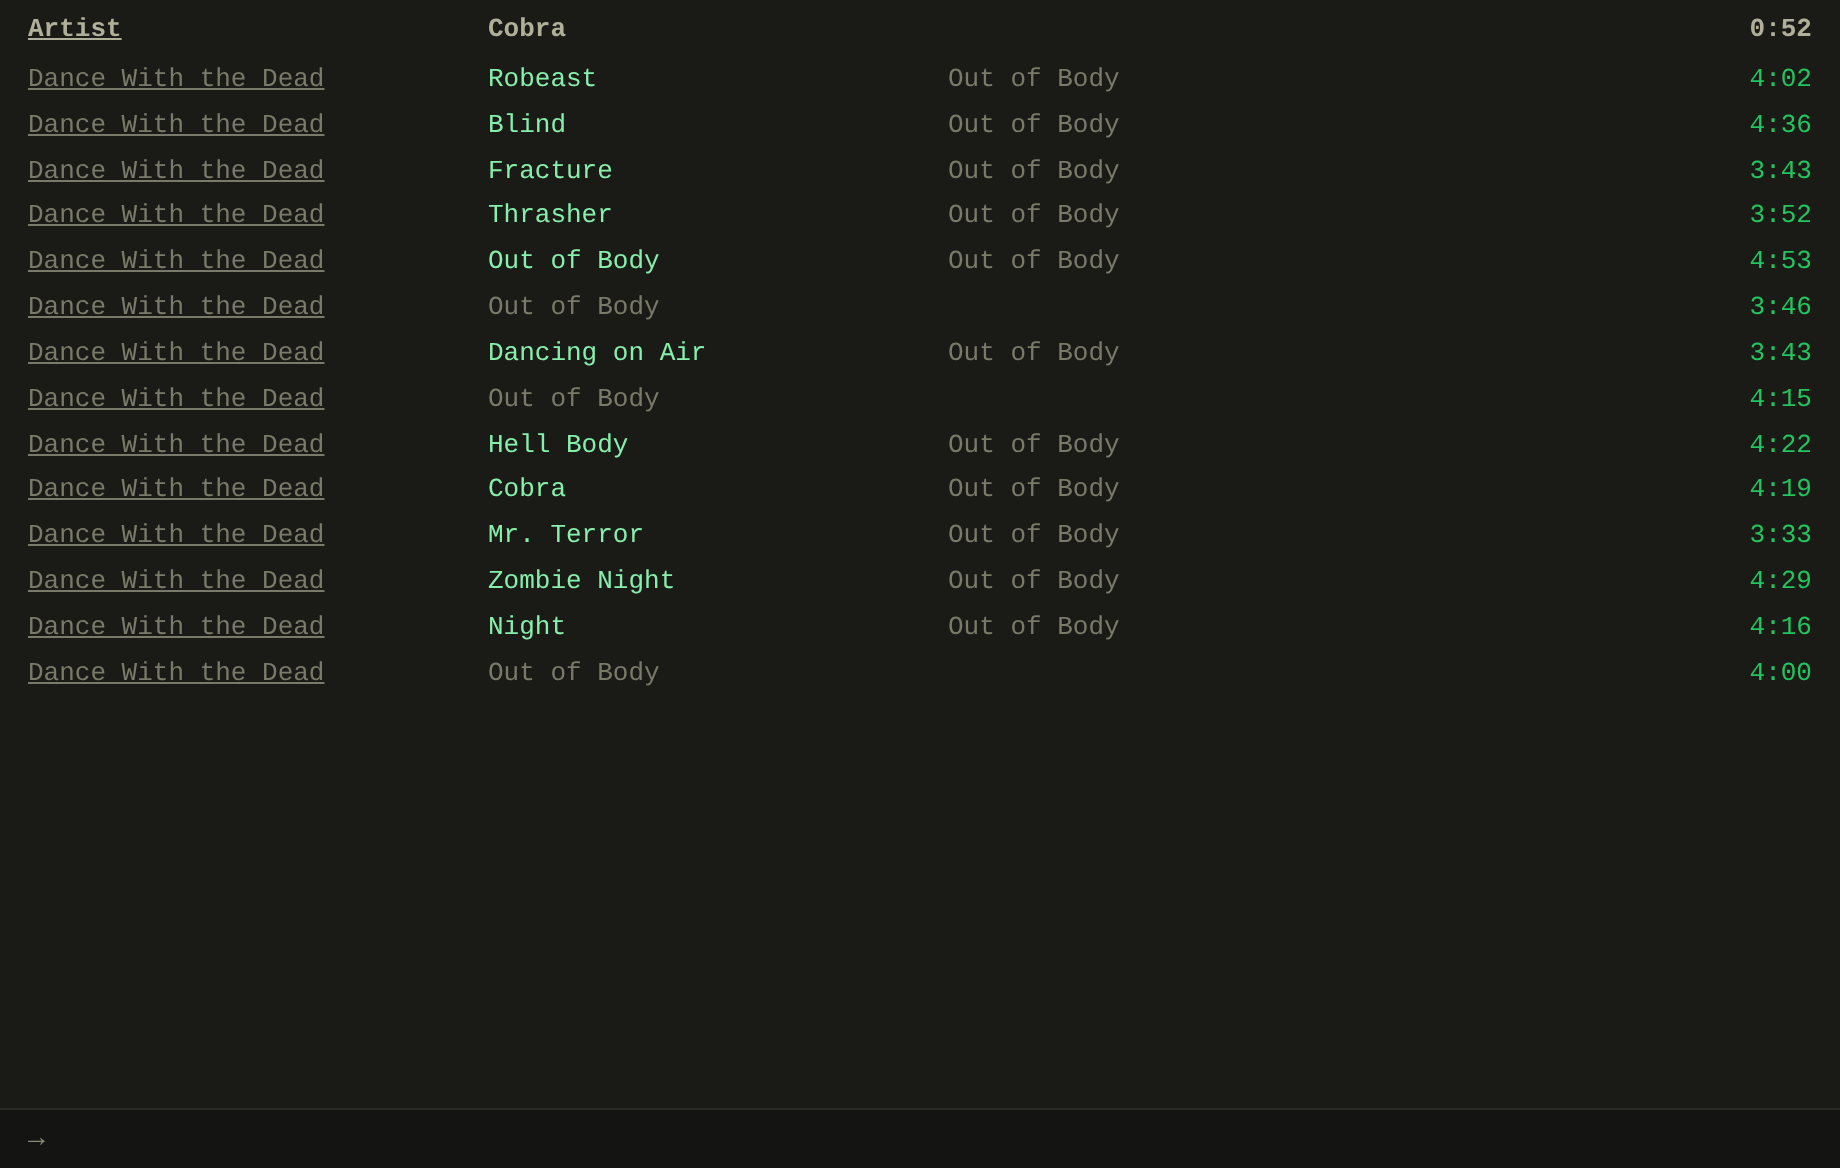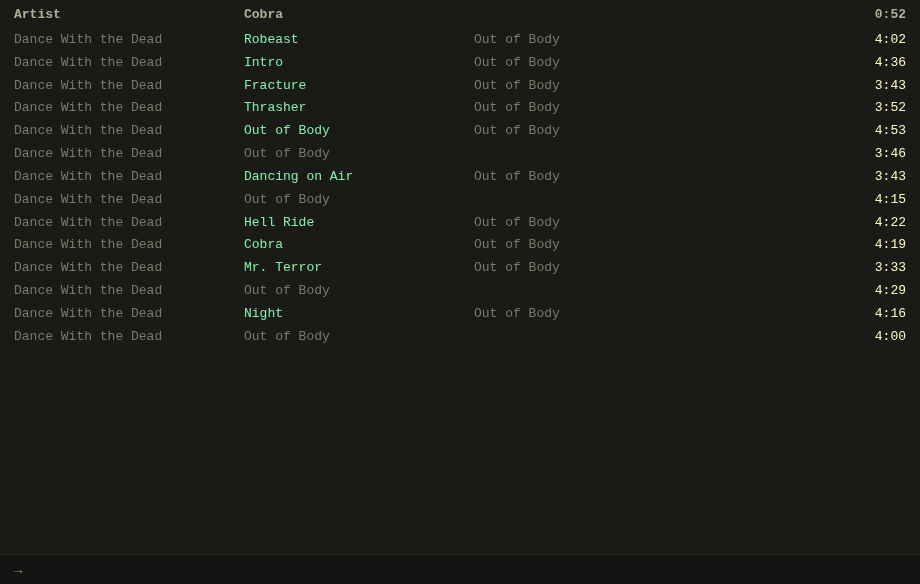--- a/index.html
+++ b/index.html
@@ -34,20 +34,21 @@
       color: #b0b09a;
       font-weight: bold;
       padding-bottom: 4px;
     }
 
     .col-artist {
       white-space: nowrap;
       overflow: hidden;
       text-overflow: ellipsis;
       color: #7a7a6a;
+      text-decoration: underline;
     }
 
     .col-title {
       white-space: nowrap;
       overflow: hidden;
       text-overflow: ellipsis;
       color: #86efac;
     }
 
     .col-album {
@@ -56,21 +57,21 @@
       text-overflow: ellipsis;
       color: #7a7a6a;
     }
 
     .col-spacer {
       
     }
 
     .col-duration {
       text-align: right;
-      color: #fef9c3;
+      color: #22c55e;
       white-space: nowrap;
       padding-left: 10px;
     }
 
     .header .col-artist,
     .header .col-title,
     .header .col-album,
     .header .col-duration {
       color: #b0b09a;
     }
@@ -107,21 +108,21 @@
   </div>
 <div class="track-row">
       <span class="col-artist">Dance With the Dead</span>
       <span class="col-title">Robeast</span>
       <span class="col-album">Out of Body</span>
       <span class="col-spacer"></span>
       <span class="col-duration">4:02</span>
     </div>
     <div class="track-row">
       <span class="col-artist">Dance With the Dead</span>
-      <span class="col-title">Intro</span>
+      <span class="col-title">Blind</span>
       <span class="col-album">Out of Body</span>
       <span class="col-spacer"></span>
       <span class="col-duration">4:36</span>
     </div>
     <div class="track-row">
       <span class="col-artist">Dance With the Dead</span>
       <span class="col-title">Fracture</span>
       <span class="col-album">Out of Body</span>
       <span class="col-spacer"></span>
       <span class="col-duration">3:43</span>
@@ -154,41 +155,42 @@
       <span class="col-duration">3:43</span>
     </div>
     <div class="track-row">
       <span class="col-artist">Dance With the Dead</span>
       <span class="col-album">Out of Body</span>
       <span class="col-spacer"></span>
       <span class="col-duration">4:15</span>
     </div>
     <div class="track-row">
       <span class="col-artist">Dance With the Dead</span>
-      <span class="col-title">Hell Ride</span>
+      <span class="col-title">Hell Body</span>
       <span class="col-album">Out of Body</span>
       <span class="col-spacer"></span>
       <span class="col-duration">4:22</span>
     </div>
     <div class="track-row">
       <span class="col-artist">Dance With the Dead</span>
       <span class="col-title">Cobra</span>
       <span class="col-album">Out of Body</span>
       <span class="col-spacer"></span>
       <span class="col-duration">4:19</span>
     </div>
     <div class="track-row">
       <span class="col-artist">Dance With the Dead</span>
       <span class="col-title">Mr. Terror</span>
       <span class="col-album">Out of Body</span>
       <span class="col-spacer"></span>
       <span class="col-duration">3:33</span>
     </div>
     <div class="track-row">
       <span class="col-artist">Dance With the Dead</span>
+      <span class="col-title">Zombie Night</span>
       <span class="col-album">Out of Body</span>
       <span class="col-spacer"></span>
       <span class="col-duration">4:29</span>
     </div>
     <div class="track-row">
       <span class="col-artist">Dance With the Dead</span>
       <span class="col-title">Night</span>
       <span class="col-album">Out of Body</span>
       <span class="col-spacer"></span>
       <span class="col-duration">4:16</span>

